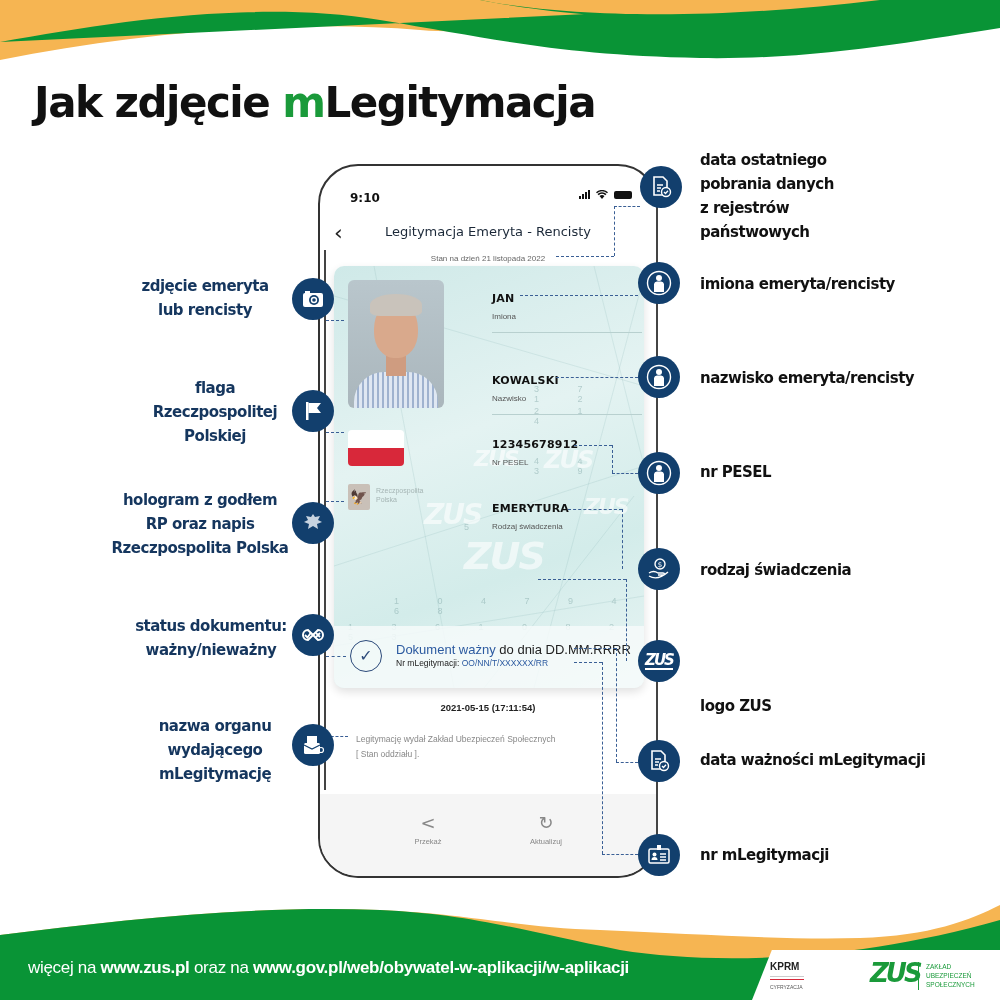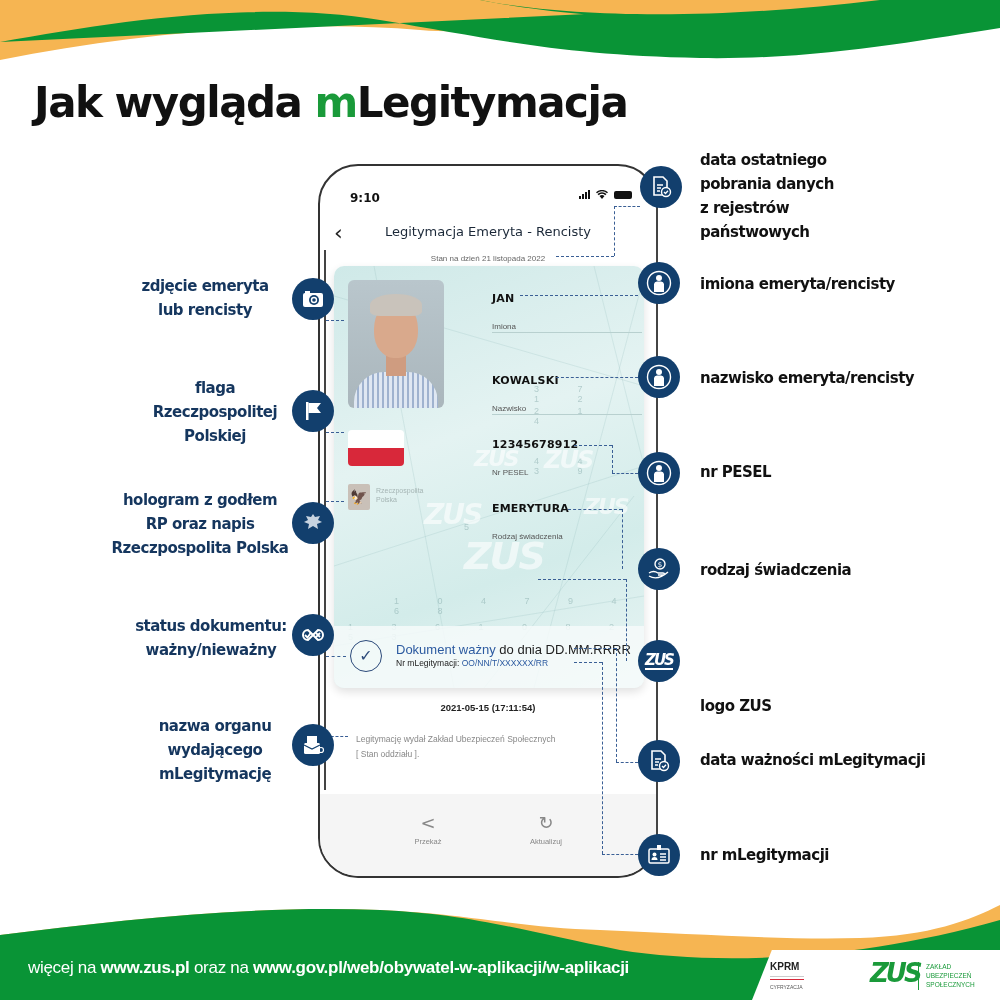--- a/index.html
+++ b/index.html
@@ -52,21 +52,21 @@
 
   .flag { position: absolute; top: 164px; left: 14px; width: 56px; height: 36px; border-radius: 4px; overflow: hidden; }
   .flag .white { height: 50%; background: #ffffff; }
   .flag .red { height: 50%; background: #d8283a; }
 
   .emblem { position: absolute; top: 218px; left: 14px; width: 22px; height: 26px; background: #c9c0b8; border-radius: 2px; display: flex; align-items: center; justify-content: center; font-size: 14px; color: #fff; }
   .emblem-text { position: absolute; top: 220px; left: 42px; font-size: 7px; color: #a5b5b4; line-height: 9px; }
 
   .field { position: absolute; left: 158px; width: 140px; }
   .field .val { font-size: 11px; font-weight: bold; color: #111; font-family: "DejaVu Sans", sans-serif; letter-spacing: 0.2px; }
-  .field .lbl { font-size: 8px; color: #555; margin-top: 17px; }
+  .field .lbl { font-size: 8px; color: #555; margin-top: 7px; }
   .field-divider { position: absolute; left: 158px; width: 150px; height: 1px; background: #b8d0cf; }
 
   .zus-watermark { position: absolute; font-family: "DejaVu Sans", sans-serif; font-weight: bold; font-style: italic; color: rgba(255,255,255,0.6); letter-spacing: -2px; }
 
   .wm-digits { position: absolute; font-size: 9px; color: rgba(120,160,160,0.45); letter-spacing: 18px; }
 
   .card-status {
     position: absolute; top: 360px; left: 0; right: 0; height: 62px;
     background: rgba(246,250,250,0.85);
   }
@@ -116,21 +116,21 @@
 </style>
 </head>
 <body>
 
 <svg class="top-wave" viewBox="0 0 1000 70" preserveAspectRatio="none">
   <path d="M0 60 C 150 30, 300 20, 420 30 C 520 38, 600 10, 700 0 L 0 0 Z" fill="#f6b552"></path>
   <path d="M0 42 C 120 20, 260 0, 380 20 C 500 40, 560 55, 700 58 C 820 60, 920 40, 1000 28 L 1000 0 L 480 0 C 520 8, 600 20, 700 18 C 800 14, 860 4, 880 0 Z" fill="#099436"></path>
   <path d="M480 0 C 560 16, 700 22, 880 0 Z" fill="#f6b552"></path>
 </svg>
 
-<h1 class="page-title"><span>Jak wygląda </span><span class="accent">m</span><span>Legitymacja</span></h1>
+<h1 class="page-title"><span>Jak zdjęcie </span><span class="accent">m</span><span>Legitymacja</span></h1>
 
 <div class="phone">
   <div class="status-bar">
     <span class="status-time">9:10</span>
     <div class="status-icons">
       <div class="sig">
           <i style="height:3px"></i>
           <i style="height:5px"></i>
           <i style="height:7px"></i>
           <i style="height:9px"></i>

